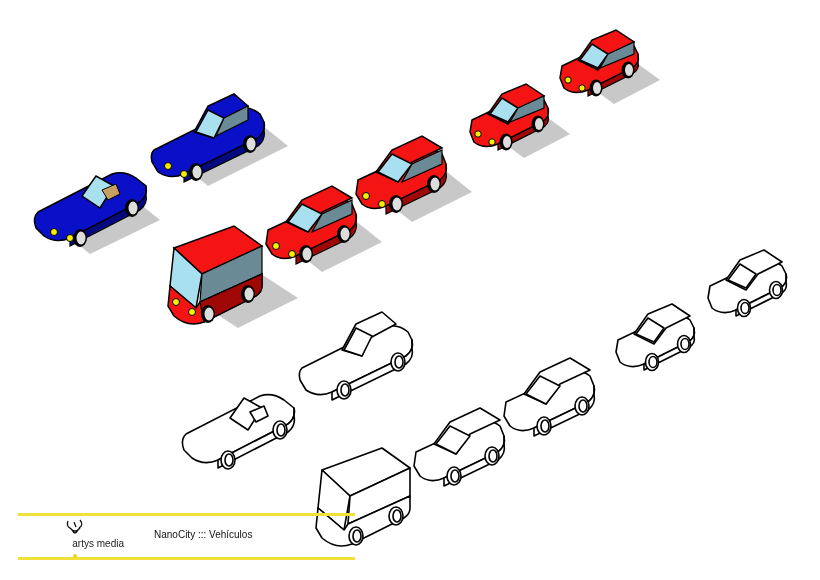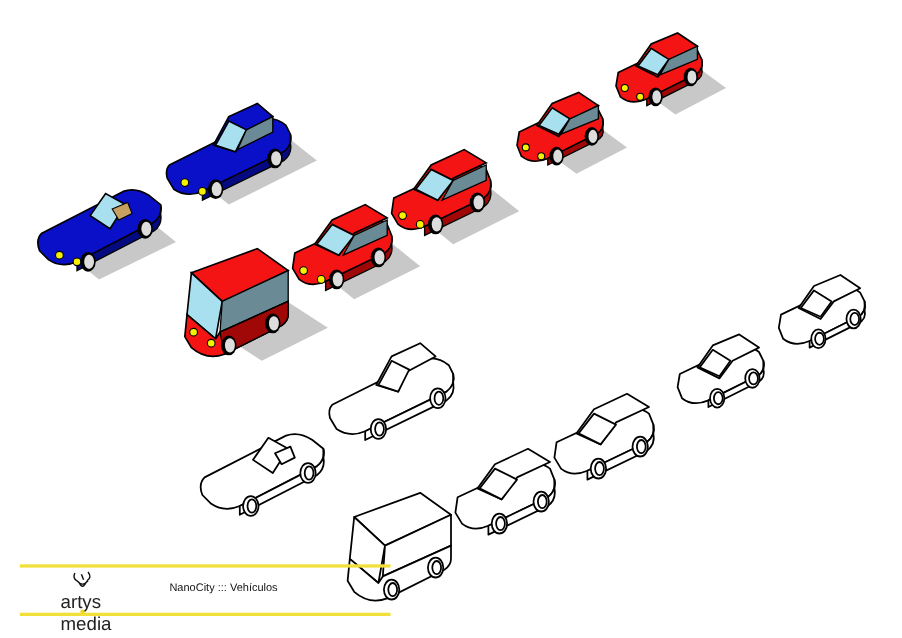--- a/index.html
+++ b/index.html
@@ -1,21 +1,21 @@
 <!DOCTYPE html>
 <html><head>
   <meta charset="utf-8">
   <style>
     html, body { margin: 0; padding: 0; background: #ffffff; }
     body { width: 820px; height: 580px; position: relative; overflow: hidden;
            font-family: "Liberation Sans", sans-serif; }
     .stage { position: absolute; left: 0; top: 0; width: 820px; height: 580px; }
     .footer-line { position: absolute; height: 3px; background: #f2e03a; }
     .brand { position: absolute; left: 40px; top: 518px; width: 80px; height: 44px; text-align: center; }
-    .brand-name { position: absolute; left: 15px; top: 20px; width: 80px; font-size: 17px; color: #222; text-align: left; }
+    .brand-name { position: absolute; left: 4px; top: 20px; width: 80px; font-size: 10px; color: #222; text-align: right; }
     .brand-dot { position: absolute; left: 33px; top: 36px; width: 4px; height: 4px; border-radius: 50%; background: #f2d21a; }
     .caption { position: absolute; left: 154px; top: 529px; font-size: 10px; color: #111; }
   </style>
 </head>
 <body>
 
 <svg class="stage" width="820" height="580" viewBox="0 0 820 580">
   <defs>
 
     <g id="car-shape">

